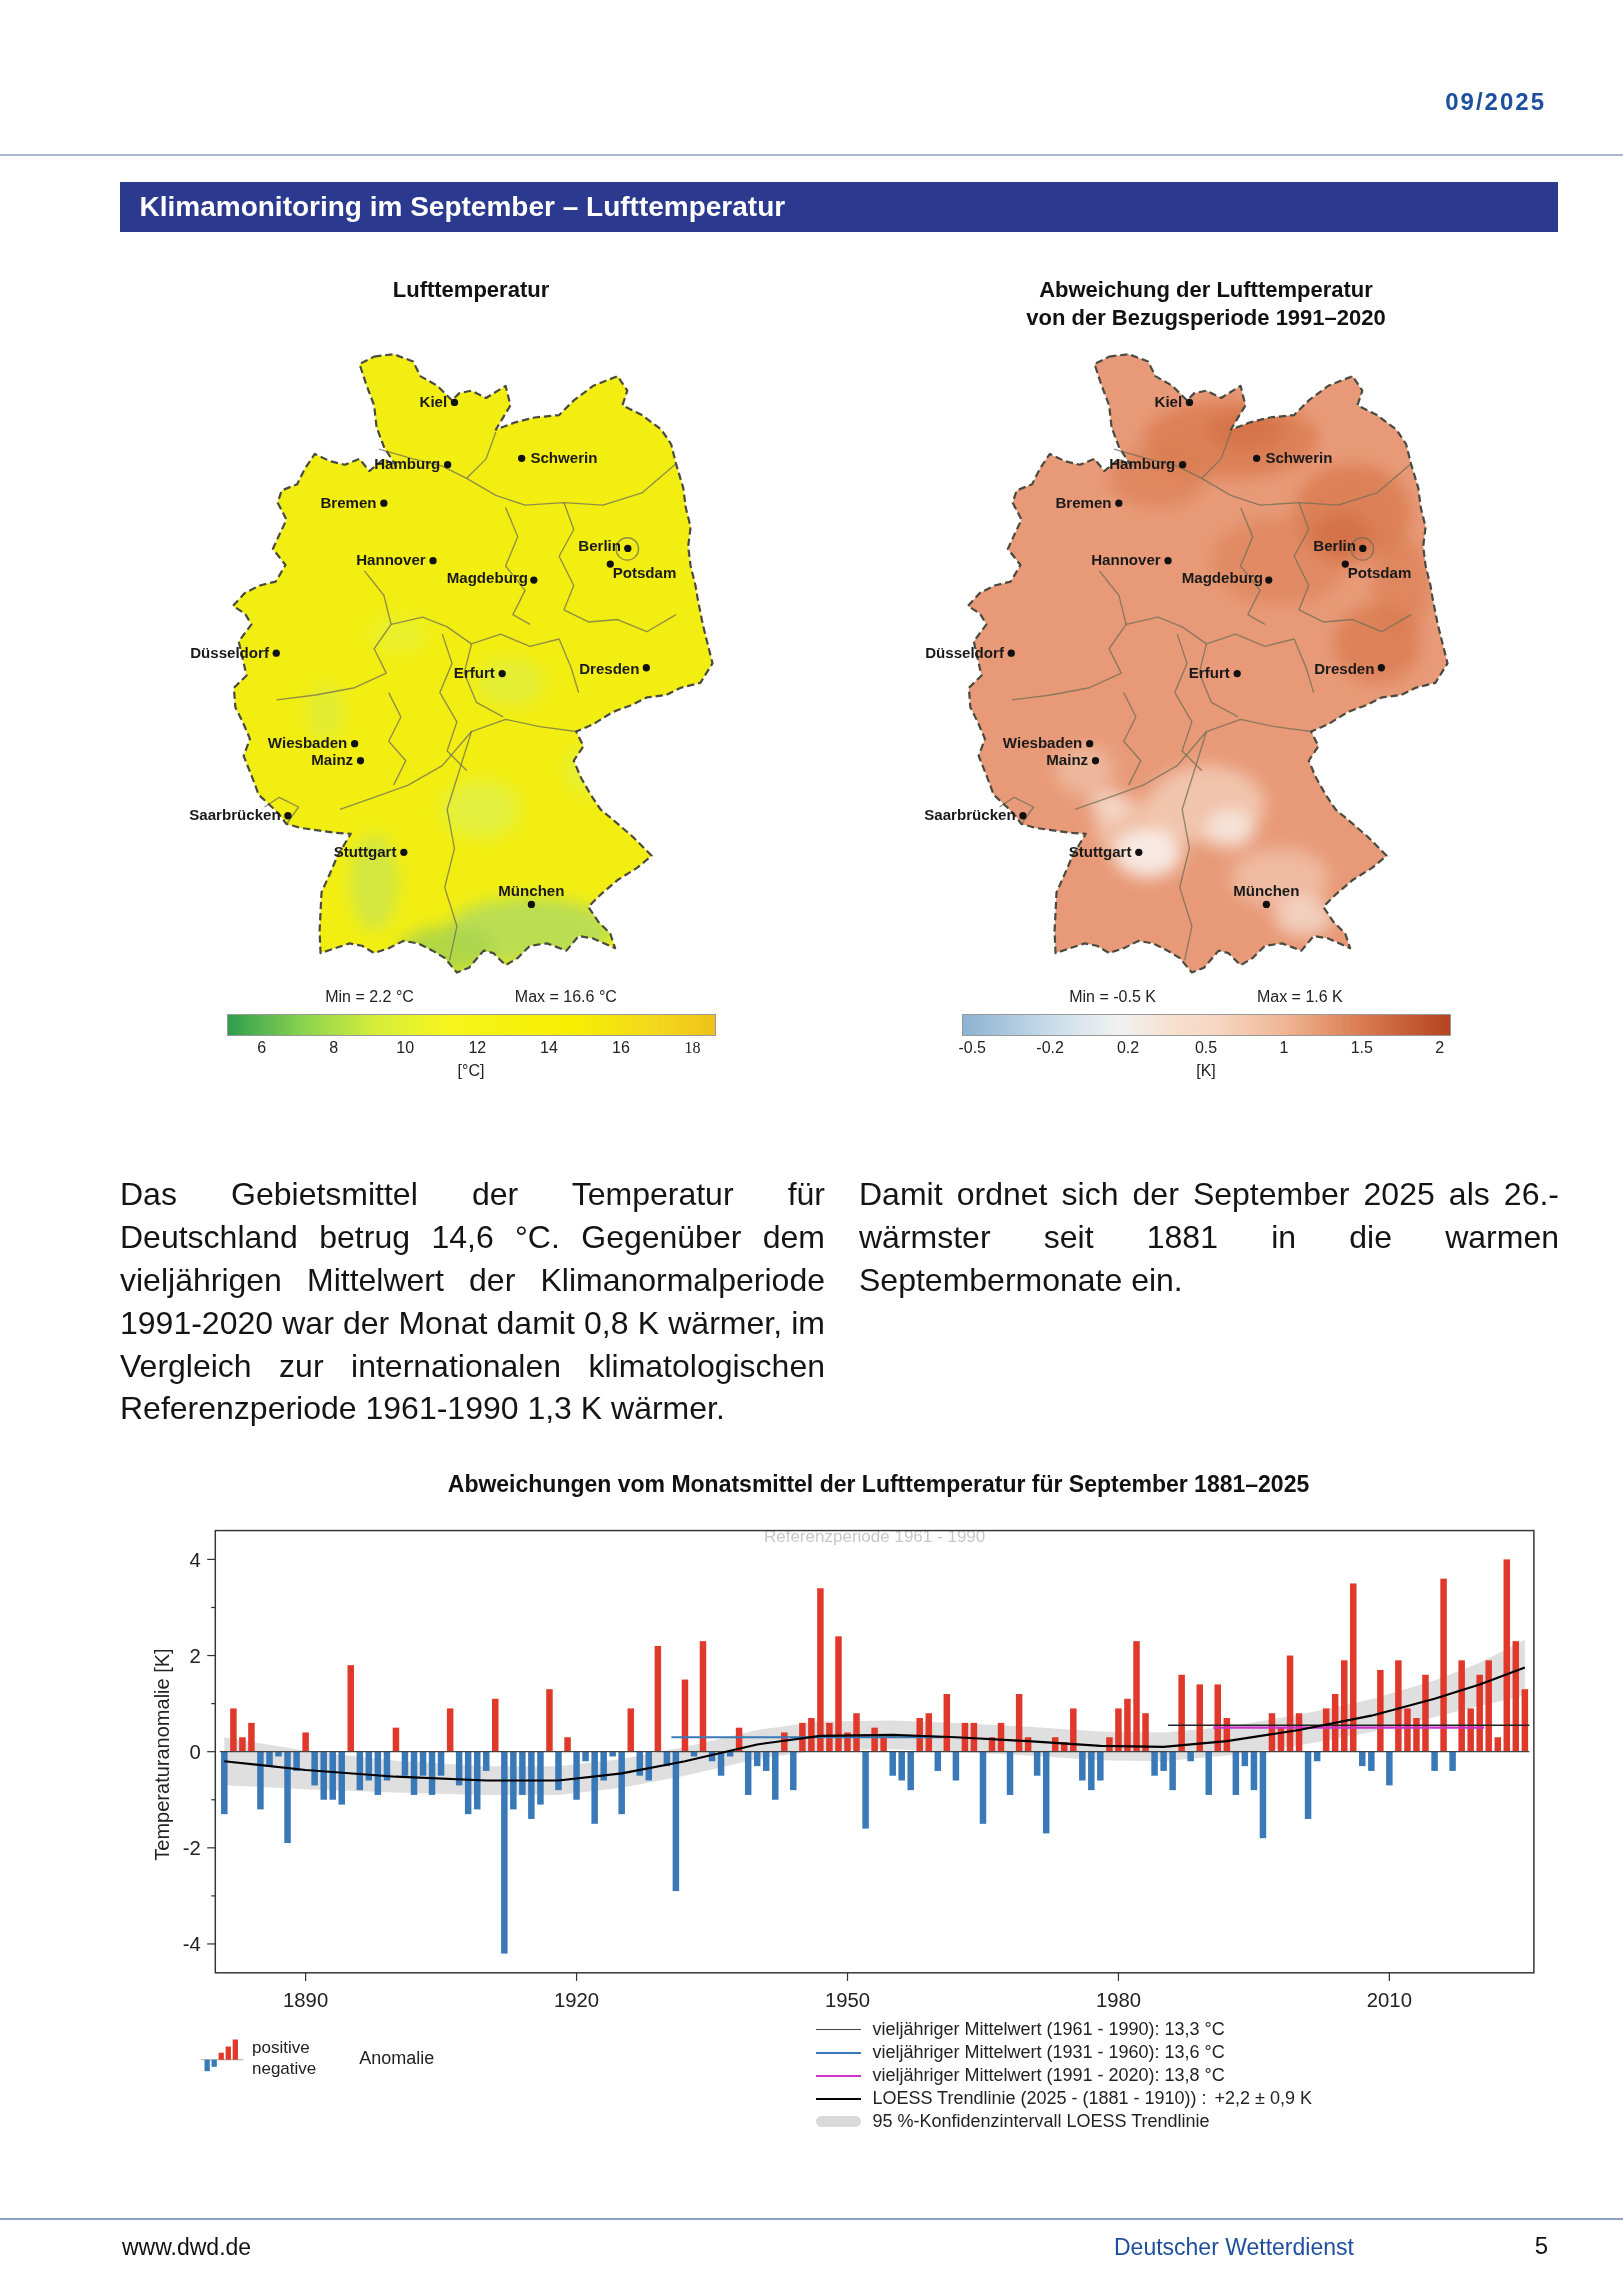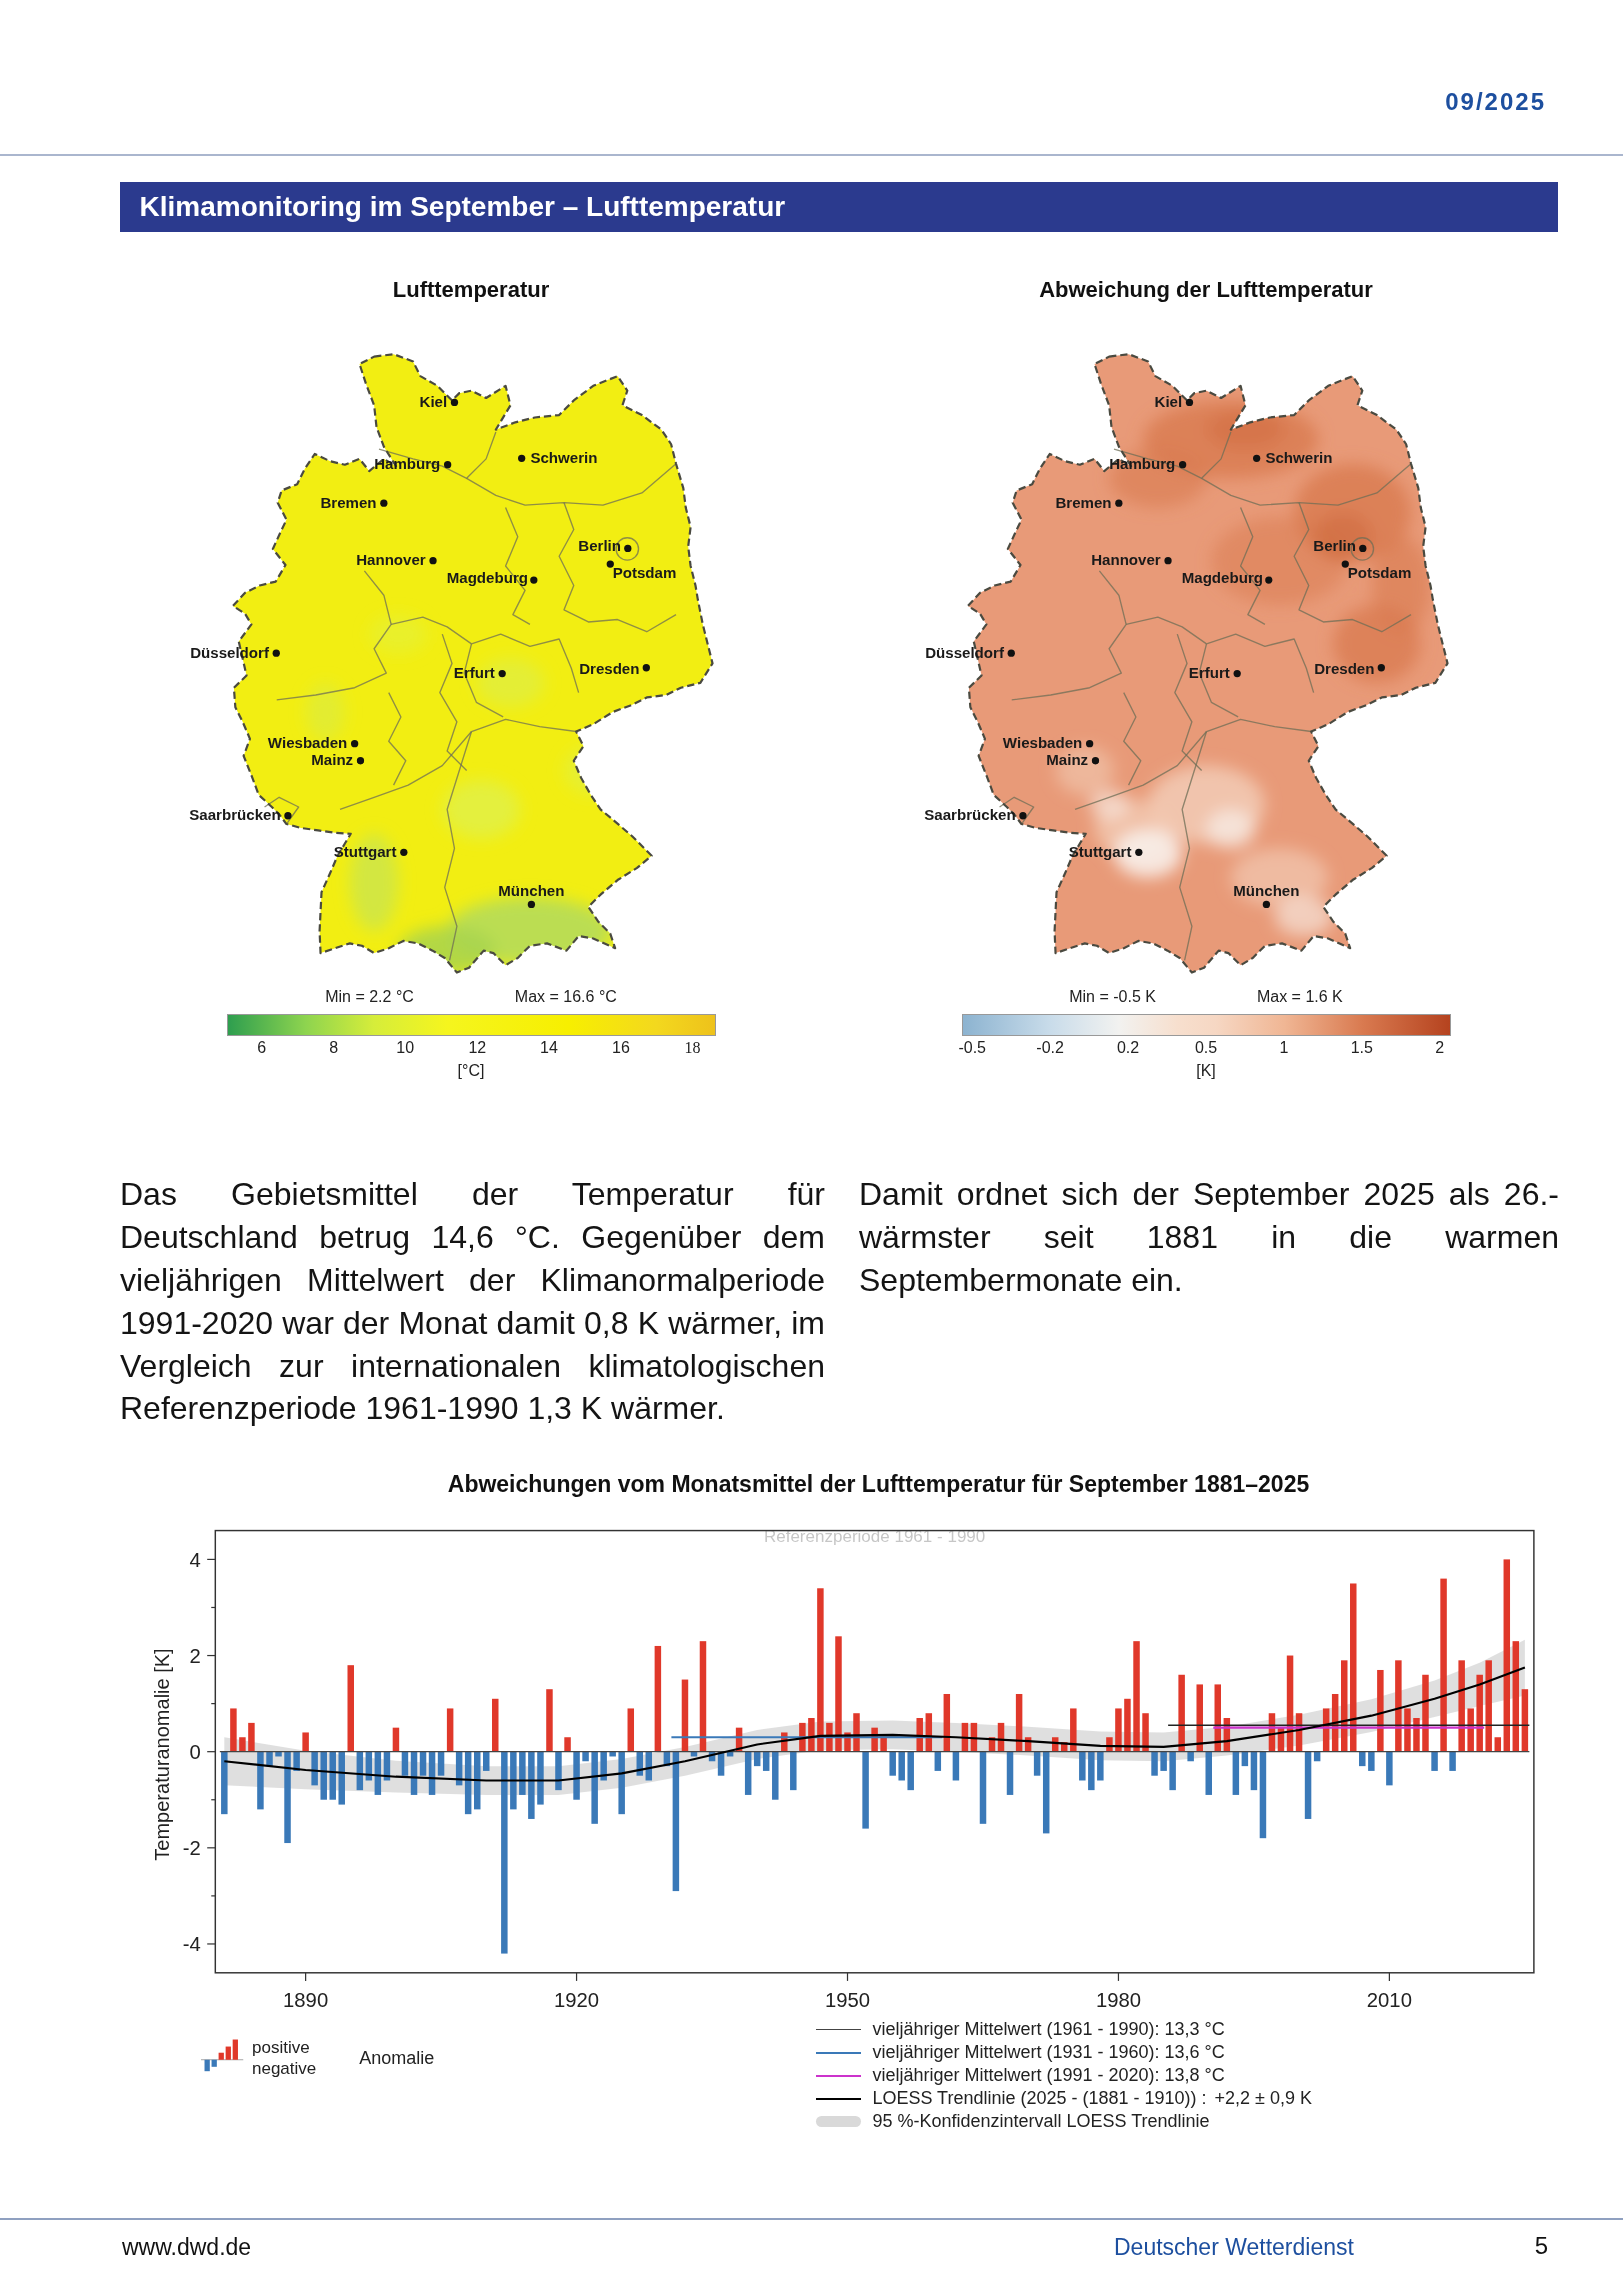--- a/index.html
+++ b/index.html
@@ -163,20 +163,21 @@
       <span class="scale-tick" style="left: 66%;">14</span>
       <span class="scale-tick" style="left: 80.8%;">16</span>
       <span class="scale-tick" style="left: 95.5%; font-family: Liberation Serif, serif;">18</span>
     </div>
   <div class="scale-unit">[°C]</div>
 </div>
 
 <div class="map-col" style="left:873px">
   <div class="map-title">
     <div>Abweichung der Lufttemperatur</div>
+    <div>von der Bezugsperiode 1991–2020</div>
   </div>
   <svg class="de-map" width="487" height="633" viewBox="0 0 100 130">
     <use href="#de-shape" class="land-anom"></use>
     <g clip-path="url(#clip-de)" filter="url(#softblur)">
       <ellipse cx="55" cy="20" rx="18" ry="8" fill="#d97a50" opacity="0.8"></ellipse>
       <ellipse cx="80" cy="35" rx="12" ry="10" fill="#d97a50" opacity="0.8"></ellipse>
       <ellipse cx="85" cy="62" rx="9" ry="8" fill="#d97a50" opacity="0.75"></ellipse>
       <ellipse cx="40" cy="28" rx="10" ry="6" fill="#d97a50" opacity="0.6"></ellipse>
       <ellipse cx="65" cy="45" rx="14" ry="9" fill="#d97a50" opacity="0.5"></ellipse>
       <ellipse cx="90" cy="50" rx="6" ry="10" fill="#d97a50" opacity="0.6"></ellipse>

